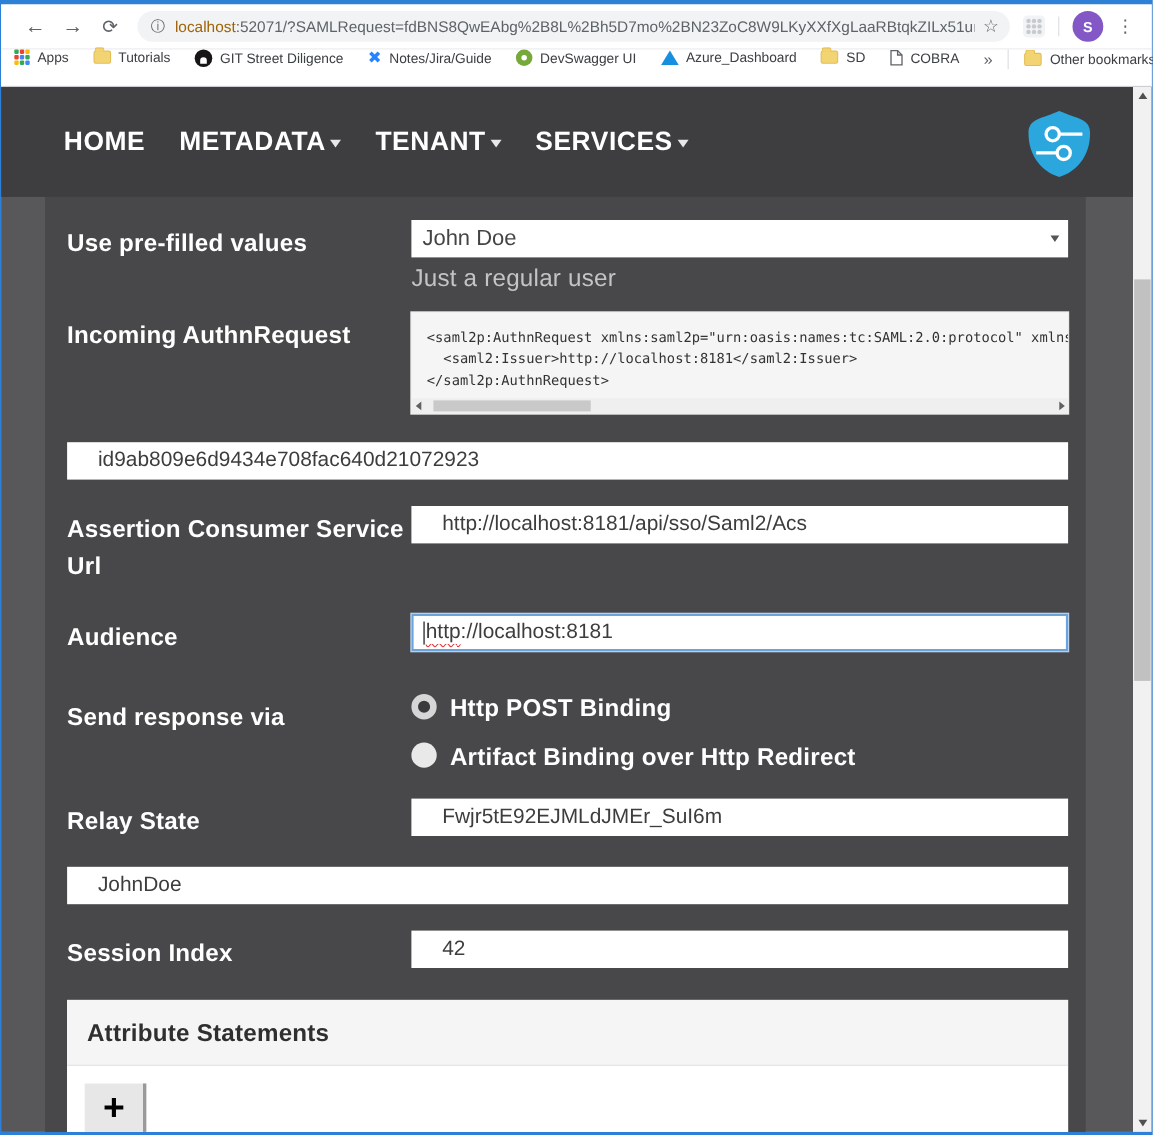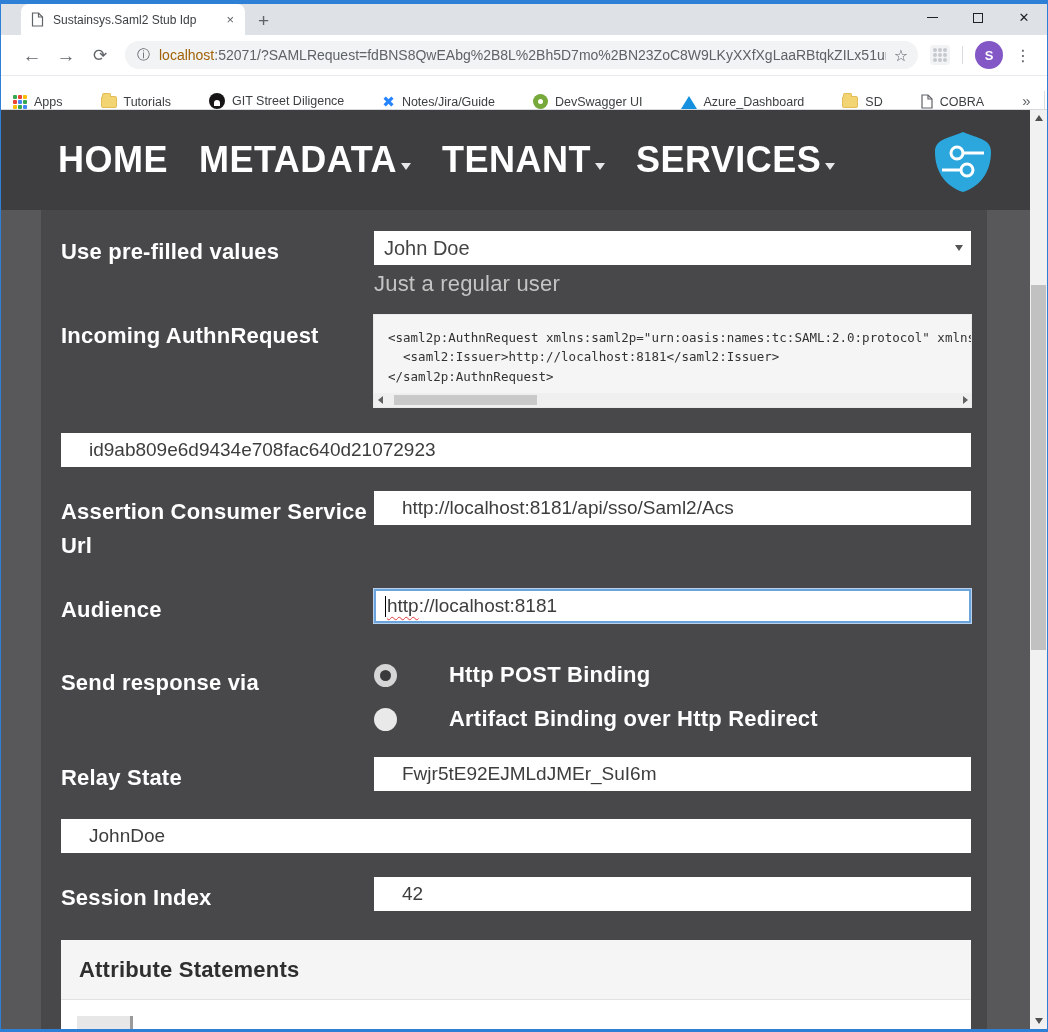--- a/index.html
+++ b/index.html
@@ -44,21 +44,21 @@
   .url-host { color:#a16207; }
   .url-rest { color:#5f6368; }
   .star-icon { font-size:16px; color:#5f6368; margin-left:8px; flex:0 0 auto; }
   .ext-icon { width:20px; height:20px; border-radius:4px; background:#f1f3f4; margin:0 6px; display:grid; grid-template-columns:repeat(3,4px); grid-template-rows:repeat(3,4px); gap:1px; place-content:center; }
   .ext-icon i { background:#c6cace; border-radius:50%; }
   .tb-sep { width:1px; height:18px; background:#dadce0; margin:0 6px; }
   .avatar { width:28px; height:28px; border-radius:50%; background:var(--avatar-purple,#8357c5); color:#fff; font-size:13px; font-weight:bold; display:flex; align-items:center; justify-content:center; margin:0 6px; }
   .menu-dots { font-size:16px; color:#5f6368; padding:0 6px; }
 
   
-  .bookmarks { height:34px; background:#fff; display:flex; align-items:flex-end; padding:0 12px; border-bottom:1px solid #d6d9dd;gap:16px; }
+  .bookmarks { height:34px; background:#fff; display:flex; align-items:flex-start; padding:0 12px; border-bottom:1px solid #d6d9dd; }
   .bm { display:flex; align-items:center; margin-right:22px; white-space:nowrap; }
   .bm-label { font-size:12.5px; color:#3c4043; margin-left:7px; }
   .apps-grid { width:14px; height:14px; display:grid; grid-template-columns:repeat(3,4px); grid-template-rows:repeat(3,4px); gap:1px; }
   .apps-grid i { border-radius:1px; }
   .folder { width:16px; height:12px; background:#f3d472; border:1px solid #e4bd57; border-radius:2px; position:relative; }
   .folder:before { content:""; position:absolute; top:-4px; left:0; width:7px; height:3px; background:#f3d472; border:1px solid #e4bd57; border-bottom:none; border-radius:2px 2px 0 0; }
   .gh-circle { width:16px; height:16px; border-radius:50%; background:#171515; position:relative; }
   .gh-circle:after { content:""; position:absolute; left:5px; top:7px; width:6px; height:6px; background:#fff; border-radius:3px 3px 0 0; }
   .jira-x { font-size:15px; font-weight:bold; color:#2684ff; line-height:1; }
   .swagger-dot { width:15px; height:15px; border-radius:50%; background:#76a83a; position:relative; }
@@ -66,21 +66,21 @@
   .azure-tri { width:0; height:0; border-left:8px solid transparent; border-right:8px solid transparent; border-bottom:13px solid #1490df; }
   .page-icon { width:12px; height:15px; display:inline-flex; }
   .bm-right { margin-left:auto; display:flex; align-items:center; }
   .overflow-chev { font-size:15px; color:#5f6368; margin-right:14px; }
   .bm-sep { width:1px; height:18px; background:#dadce0; margin-right:14px; }
 
   
   .content { flex:1; position:relative; background:var(--page-bg,#58585a); overflow:hidden; }
 
   .site-nav { height:100px; background:var(--nav-bg,#3e3e40); margin-right:17px; position:relative; display:flex; align-items:center; padding-left:57px; }
-  .nav-item { color:#fff; font-size:36px; font-weight:800; letter-spacing:0.5px; margin-right:31px; white-space:nowrap; }
+  .nav-item { color:#fff; font-size:24px; font-weight:800; letter-spacing:0.5px; margin-right:31px; white-space:nowrap; }
   .caret { display:inline-block; width:0; height:0; border-left:5px solid transparent; border-right:5px solid transparent; border-top:7px solid #e8e8e8; margin-left:4px; vertical-align:2px; }
   .logo { position:absolute; right:38px; top:21px; }
 
   .page-scrollbar { position:absolute; right:0; top:0; bottom:0; width:17px; background:#f1f1f1; z-index:6; }
   .sb-arrow { position:absolute; left:0; width:17px; height:16px; display:flex; align-items:center; justify-content:center; }
   .sb-up { top:0; } .sb-down { bottom:0; }
   .tri-up { width:0;height:0;border-left:4px solid transparent;border-right:4px solid transparent;border-bottom:6px solid #505050; }
   .tri-down { width:0;height:0;border-left:4px solid transparent;border-right:4px solid transparent;border-top:6px solid #505050; }
   .sb-thumb { position:absolute; left:1px; width:15px; top:175px; height:365px; background:#c1c1c1; }
 
@@ -104,21 +104,21 @@
   .hs-left { left:0; } .hs-right { right:0; }
   .tri-left { width:0;height:0;border-top:4px solid transparent;border-bottom:4px solid transparent;border-right:5px solid #606060; }
   .tri-right { width:0;height:0;border-top:4px solid transparent;border-bottom:4px solid transparent;border-left:5px solid #606060; }
   .hs-thumb { position:absolute; left:20px; top:2px; width:143px; height:10px; background:#c9c9c9; }
 
   .tinput { background:#fff; height:34px; display:flex; align-items:center; padding:0 28px; font-size:19px; color:#3d3d3d; white-space:nowrap; overflow:hidden; }
   .tinput.focused { border:2px solid var(--focus-ring,#6ba3dd); box-shadow:0 0 0 1px #b9d2ec; padding:0 9px; }
   .cursor-bar { width:1px; height:21px; background:#000; margin-right:1px; flex:0 0 auto; }
   .squiggle { text-decoration:underline; text-decoration-style:wavy; text-decoration-color:#e03a3a; text-decoration-thickness:1px; text-underline-offset:4px; }
 
-  .radio-row { display:flex; align-items:center;gap:40px; }
+  .radio-row { display:flex; align-items:flex-start; }
   .radio-row + .radio-row { margin-top:18px; }
   .radio { width:23px; height:23px; border-radius:50%; background:#e9e9e9; margin-right:12px; flex:0 0 auto; position:relative; }
   .radio.selected { background:#d6d6d6; }
   .radio.selected:after { content:""; position:absolute; left:6px; top:6px; width:11px; height:11px; border-radius:50%; background:#3a3a3c; }
   .radio-label { color:#fff; font-size:22px; font-weight:bold; letter-spacing:0.2px; }
 
   .panel { margin-top:25px; background:#fff; min-height:101px; }
   .panel-header { background:#f5f5f5; border-bottom:1px solid #e2e2e2; padding:17px 20px 16px 18px; }
   .panel-title { color:#2f2f2f; font-size:22px; font-weight:bold; letter-spacing:0.2px; }
   .panel-body { background:#fff; padding:16px 0 0 16px; }
@@ -129,42 +129,20 @@
   }
 
   .mb18{margin-bottom:18px}.mb26{margin-bottom:26px}.mb24{margin-bottom:24px}
   .mb35{margin-bottom:35px}.mb25{margin-bottom:25px}
 </style>
 </head>
 <body>
 
 <div class="window">
 
-  <div class="titlebar">
-    <div class="tab">
-      <span class="favicon">
-        <svg width="13" height="15" viewBox="0 0 13 15">
-            <path d="M1.5 1h6l4 4v9h-10z" fill="#fff" stroke="#5f6368" stroke-width="1.2"></path>
-            <path d="M7.5 1v4h4" fill="none" stroke="#5f6368" stroke-width="1.2"></path>
-          </svg>
-      </span>
-      <span class="tab-title">Sustainsys.Saml2 Stub Idp</span>
-      <span class="tab-close">×</span>
-    </div>
-    <span class="newtab">+</span>
-    <div class="wincontrols">
-      <div class="wc">
-          <span class="wc-min"></span>
-        </div>
-      <div class="wc">
-          <span class="wc-max"></span>
-        </div>
-      <div class="wc">✕</div>
-    </div>
-  </div>
 
   <div class="toolbar">
     <span class="navbtn">←</span>
     <span class="navbtn">→</span>
     <span class="navbtn reload">⟳</span>
     <div class="omnibox">
       <span class="info-icon">ⓘ</span>
       <span class="url"><span class="url-host">localhost</span><span class="url-rest">:52071/?SAMLRequest=fdBNS8QwEAbg%2B8L%2Bh5D7mo%2BN23ZoC8W9LKyXXfXgLaaRBtqkZILx51urgguL…</span></span>
       <span class="star-icon">☆</span>
     </div>

